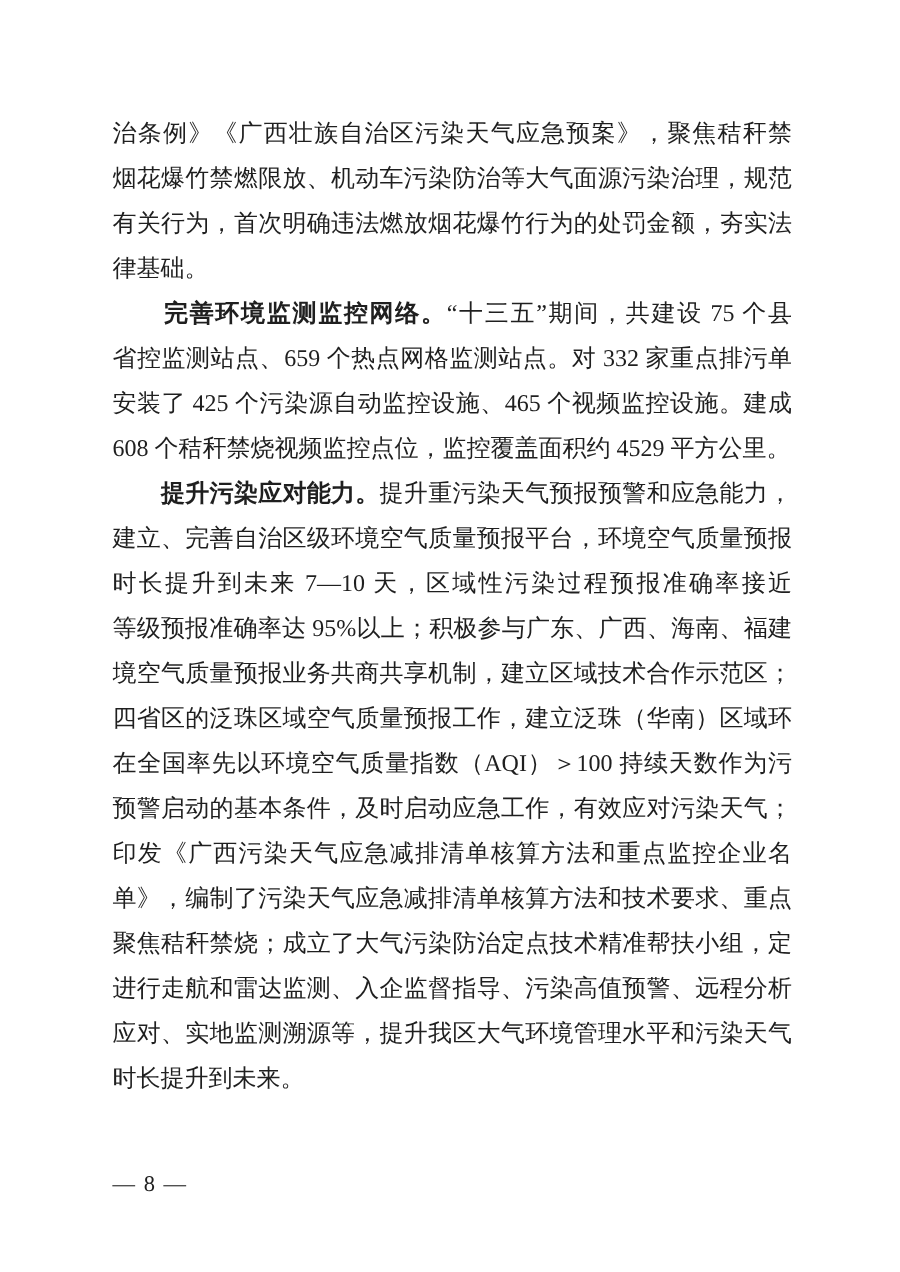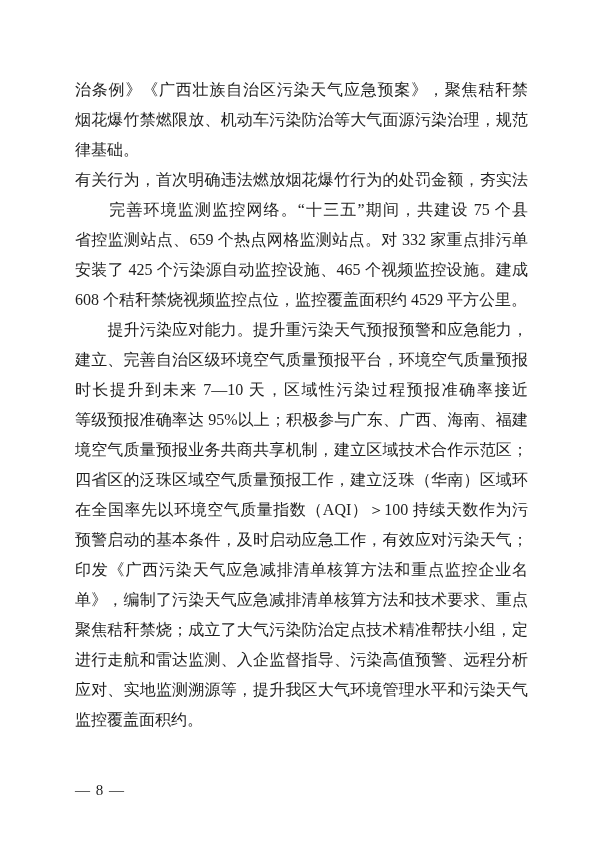--- a/index.html
+++ b/index.html
@@ -35,42 +35,42 @@
   .text-line {
     text-align: justify;
     text-align-last: justify;
     height: 30px;
     overflow: hidden;
   }
   .text-line.last-line {
     text-align-last: left;
   }
   .seg.bold {
-    font-weight: 400;
+    font-weight: 700;
   }
   .page-number {
     position: absolute;
     left: 75px;
     top: 780px;
     color: #1f1f1f;
     font-size: 15px;
     line-height: 20px;
     letter-spacing: 1px;
   }
 </style>
 </head>
 <body>
 
 <div class="page">
   <div class="doc-body">
       <div class="paragraph">
         <div class="text-line"><span class="seg">治条例》《广西壮族自治区污染天气应急预案》，聚焦秸秆禁烧、</span></div>
         <div class="text-line"><span class="seg">烟花爆竹禁燃限放、机动车污染防治等大气面源污染治理，规范</span></div>
+        <div class="text-line"><span class="seg">有关行为，首次明确违法燃放烟花爆竹行为的处罚金额，夯实法</span></div>
         <div class="text-line last-line"><span class="seg">律基础。</span></div>
-        <div class="text-line"><span class="seg">有关行为，首次明确违法燃放烟花爆竹行为的处罚金额，夯实法</span></div>
       </div>
       <div class="paragraph">
         <div class="text-line"><span class="seg">　　</span><span class="seg bold">完善环境监测监控网络。</span><span class="seg">“十三五”期间，共建设 75 个县（市）</span></div>
         <div class="text-line"><span class="seg">省控监测站点、659 个热点网格监测站点。对 332 家重点排污单位</span></div>
         <div class="text-line"><span class="seg">安装了 425 个污染源自动监控设施、465 个视频监控设施。建成</span></div>
         <div class="text-line last-line"><span class="seg">608 个秸秆禁烧视频监控点位，监控覆盖面积约 4529 平方公里。</span></div>
       </div>
       <div class="paragraph">
         <div class="text-line"><span class="seg">　　</span><span class="seg bold">提升污染应对能力。</span><span class="seg">提升重污染天气预报预警和应急能力，</span></div>
         <div class="text-line"><span class="seg">建立、完善自治区级环境空气质量预报平台，环境空气质量预报</span></div>
@@ -78,17 +78,17 @@
         <div class="text-line"><span class="seg">等级预报准确率达 95%以上；积极参与广东、广西、海南、福建</span></div>
         <div class="text-line"><span class="seg">境空气质量预报业务共商共享机制，建立区域技术合作示范区；</span></div>
         <div class="text-line"><span class="seg">四省区的泛珠区域空气质量预报工作，建立泛珠（华南）区域环</span></div>
         <div class="text-line"><span class="seg">在全国率先以环境空气质量指数（AQI）＞100 持续天数作为污染</span></div>
         <div class="text-line"><span class="seg">预警启动的基本条件，及时启动应急工作，有效应对污染天气；</span></div>
         <div class="text-line"><span class="seg">印发《广西污染天气应急减排清单核算方法和重点监控企业名</span></div>
         <div class="text-line"><span class="seg">单》，编制了污染天气应急减排清单核算方法和技术要求、重点监</span></div>
         <div class="text-line"><span class="seg">聚焦秸秆禁烧；成立了大气污染防治定点技术精准帮扶小组，定期</span></div>
         <div class="text-line"><span class="seg">进行走航和雷达监测、入企监督指导、污染高值预警、远程分析</span></div>
         <div class="text-line"><span class="seg">应对、实地监测溯源等，提升我区大气环境管理水平和污染天气</span></div>
-        <div class="text-line last-line"><span class="seg">监控覆盖面积约。</span></div>
+        <div class="text-line last-line"><span class="seg">时长提升到未来。</span></div>
       </div>
     </div>
   <div class="page-number">— 8 —</div>
 </div>
 
 </body></html>

